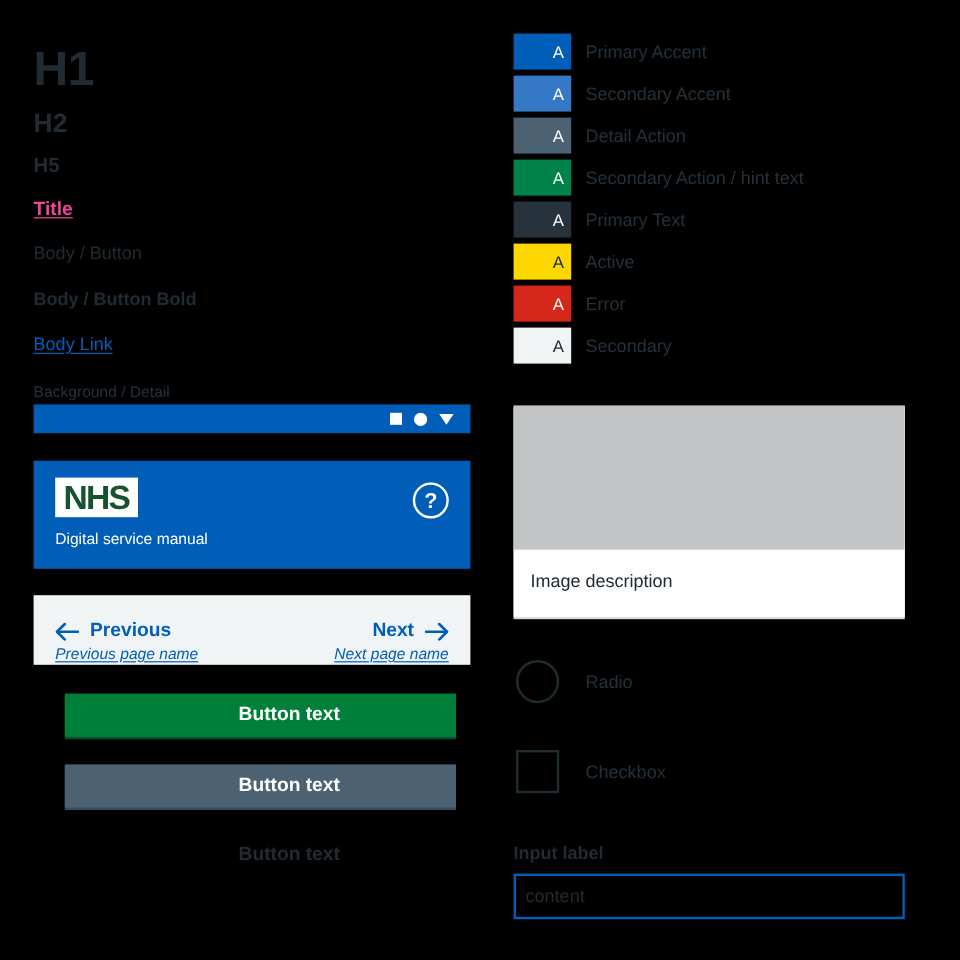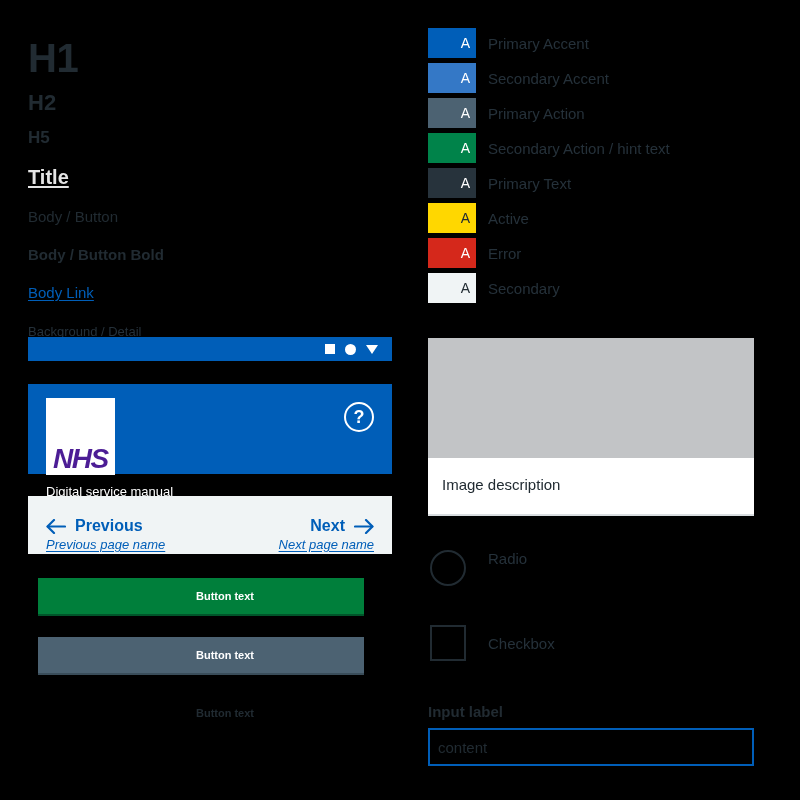--- a/index.html
+++ b/index.html
@@ -45,23 +45,23 @@
     margin: 0 0 14px 0;
   }
   .t-h5 {
     font-size: 17px;
     font-weight: 700;
     color: #212b32;
     line-height: 1.1;
     margin: 0 0 18px 0;
   }
   .t-title {
-    font-size: 20px;
-    font-weight: 700;
-    color: #e5e5e5;
+    font-size: 16px;
+    font-weight: 700;
+    color: #ec4899;
     text-decoration: underline;
     text-underline-offset: 2px;
     line-height: 1.1;
     margin: 0 0 20px 0;
     display: inline-block;
   }
   .t-body {
     font-size: 15px;
     font-weight: 400;
     color: #212b32;
@@ -141,29 +141,27 @@
     align-items: flex-start;
     justify-content: space-between;
   }
   .nhs-logo {
     background: #ffffff;
     padding: 3px 7px 2px 7px;
     display: inline-block;
     line-height: 1;
   }
   .nhs-logo-text {
-    color: #4c1d95;
-    font-weight: 700;
-    font-style: italic;
+    color: #14532d;
+    font-weight: 700;
     font-size: 28px;
     letter-spacing: -1.5px;
     font-family: "Liberation Sans", sans-serif;
     line-height: 1;
     display: inline-block;
-    margin-top: 44px;
   }
   .help-circle {
     width: 30px; height: 30px;
     border: 2px solid #ffffff;
     border-radius: 50%;
     color: #ffffff;
     font-size: 18px;
     font-weight: 700;
     display: flex;
     align-items: center;
@@ -210,27 +208,27 @@
     text-underline-offset: 2px;
     margin-top: 2px;
     cursor: pointer;
     font-style: italic;
   }
   .arrow-svg { display: block; }
 
   
   .btn {
     position: absolute;
-    left: 38px;
+    left: 54px;
     width: 326px;
     height: 36px;
     display: flex;
     align-items: center;
     justify-content: center;
-    font-size: 11px;
+    font-size: 16px;
     font-weight: 700;
     box-sizing: border-box;
     cursor: pointer;
     border: 0;
     padding-left: 48px;
   }
   .btn-green {
     top: 578px;
     background: #007f3b;
     color: #ffffff;
@@ -303,21 +301,21 @@
     color: #212b32;
     padding: 18px 14px 0 14px;
   }
 
   
   .radio-row {
     position: absolute;
     left: 430px;
     top: 550px;
     display: flex;
-    align-items: flex-start;
+    align-items: center;
     text-decoration: underline;
   }
   .radio-box {
     width: 36px; height: 36px;
     border: 2px solid #212b32;
     border-radius: 50%;
     box-sizing: border-box;
     cursor: pointer;
     flex: 0 0 auto;
   }
@@ -433,21 +431,21 @@
       <span class="swatch-label">Primary Accent</span>
     </div>
 
     <div class="swatch-row">
       <span class="swatch-chip" style="background:#3478c6;color:#ffffff">A</span>
       <span class="swatch-label">Secondary Accent</span>
     </div>
 
     <div class="swatch-row">
       <span class="swatch-chip" style="background:#4c6272;color:#ffffff">A</span>
-      <span class="swatch-label">Primary Action</span>
+      <span class="swatch-label">Detail Action</span>
     </div>
 
     <div class="swatch-row">
       <span class="swatch-chip" style="background:#00834a;color:#ffffff">A</span>
       <span class="swatch-label">Secondary Action / hint text</span>
     </div>
 
     <div class="swatch-row">
       <span class="swatch-chip" style="background:#27333c;color:#ffffff">A</span>
       <span class="swatch-label">Primary Text</span>

